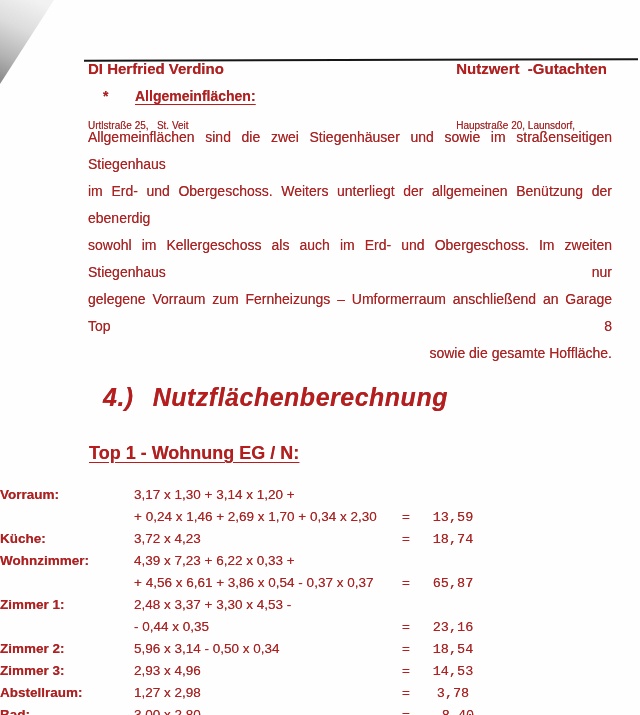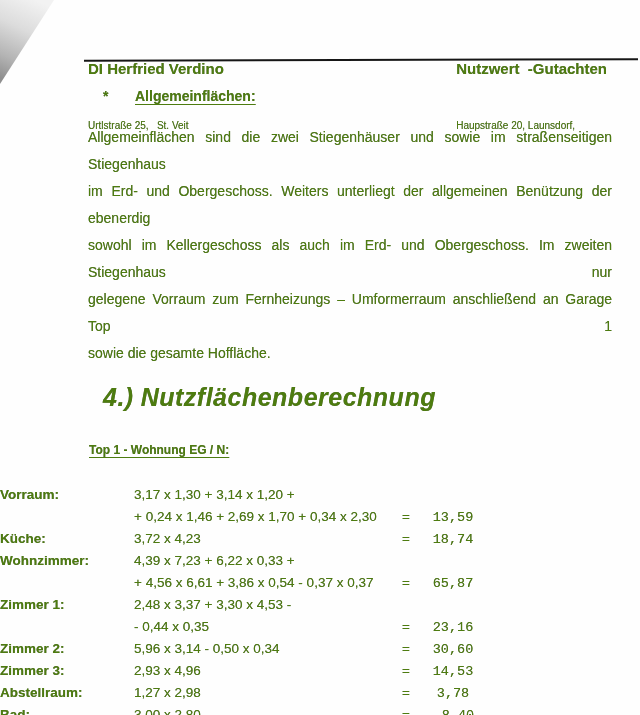--- a/index.html
+++ b/index.html
@@ -4,21 +4,21 @@
 <style>
   html, body { margin: 0; padding: 0; background: #777; }
   .page {
     position: relative;
     width: 640px;
     height: 715px;
     margin: 0 auto;
     background: #fefefe;
     overflow: hidden;
     font-family: "Liberation Sans", sans-serif;
-    color: #4d7c0f;
+    color: #b91c1c;
     text-shadow: 0 0 0.5px rgba(20,20,20,0.55);
   }
   
   .corner-fold {
     position: absolute;
     top: 0; left: 0;
     width: 54px; height: 84px;
     background: linear-gradient(205deg, #f2f2f2 8%, #dcdcdc 40%, #b4b4b4 72%, #8f8f8f 94%);
     clip-path: polygon(0 0, 100% 0, 0 100%);
   }
@@ -48,33 +48,33 @@
     font-weight: bold;
     text-decoration: underline;
     text-underline-offset: 3px;
   }
   .para {
     margin: 18px 28px 0 88px;
     font-size: 14px;
     line-height: 27px;
   }
   .pline { text-align: justify; text-align-last: justify; }
-  .pline-last { text-align: left; }
+  .pline-last { text-align: right; }
   .section-heading {
     margin: 15px 0 0 103px;
     font-size: 25px;
     font-weight: bold;
     font-style: italic;
     line-height: 30px;
     letter-spacing: 0.5px;
   }
-  .section-title { margin-left: 7px; }
+  .section-title { margin-left: 19px; }
   .top1-heading {
     margin: 31px 0 0 89px;
-    font-size: 12px;
+    font-size: 18px;
     font-weight: bold;
     height: 18px;
   }
   .u-line { text-decoration: underline; text-underline-offset: 3px; }
   .calc-table { margin: 26px 0 0 0; font-size: 13.5px; }
   .row { display: flex; height: 22px; align-items: baseline; }
   .c-label   { width: 134px; font-weight: bold; flex: none; }
   .c-formula { width: 260px; flex: none; }
   .c-eq      { width: 24px; text-align: center; flex: none; }
   .c-value   { width: 70px; text-align: center; flex: none; font-family: Liberation Mono, monospace; }
@@ -100,21 +100,21 @@
   <div class="header-rule"></div>
 
   <div class="allgemein-head">
     <span class="bullet-star">*</span><span class="allgemein-label">Allgemeinflächen:</span>
   </div>
 
   <div class="para">
     <div class="pline">Allgemeinflächen sind die zwei Stiegenhäuser und sowie im straßenseitigen Stiegenhaus</div>
     <div class="pline">im Erd- und Obergeschoss. Weiters unterliegt der allgemeinen Benützung der ebenerdig</div>
     <div class="pline">sowohl im Kellergeschoss als auch im Erd- und Obergeschoss. Im zweiten Stiegenhaus nur</div>
-    <div class="pline">gelegene Vorraum zum Fernheizungs – Umformerraum anschließend an Garage Top 1</div>
+    <div class="pline">gelegene Vorraum zum Fernheizungs – Umformerraum anschließend an Garage Top 8</div>
     <div class="pline-last">sowie die gesamte Hoffläche.</div>
   </div>
 
   <div class="section-heading">
     <span>4.)</span><span class="section-title">Nutzflächenberechnung</span>
   </div>
 
   <div class="top1-heading">
     <span class="u-line">Top 1 - Wohnung EG / N:</span>
   </div>
@@ -160,21 +160,21 @@
     <div class="row">
       <span class="c-label"></span>
       <span class="c-formula">- 0,44 x 0,35</span>
       <span class="c-eq">=</span>
       <span class="c-value">23,16</span>
     </div>
     <div class="row">
       <span class="c-label">Zimmer 2:</span>
       <span class="c-formula">5,96 x 3,14 - 0,50 x 0,34</span>
       <span class="c-eq">=</span>
-      <span class="c-value">30,60</span>
+      <span class="c-value">18,54</span>
     </div>
     <div class="row">
       <span class="c-label">Zimmer 3:</span>
       <span class="c-formula">2,93 x 4,96</span>
       <span class="c-eq">=</span>
       <span class="c-value">14,53</span>
     </div>
     <div class="row">
       <span class="c-label">Abstellraum:</span>
       <span class="c-formula">1,27 x 2,98</span>

